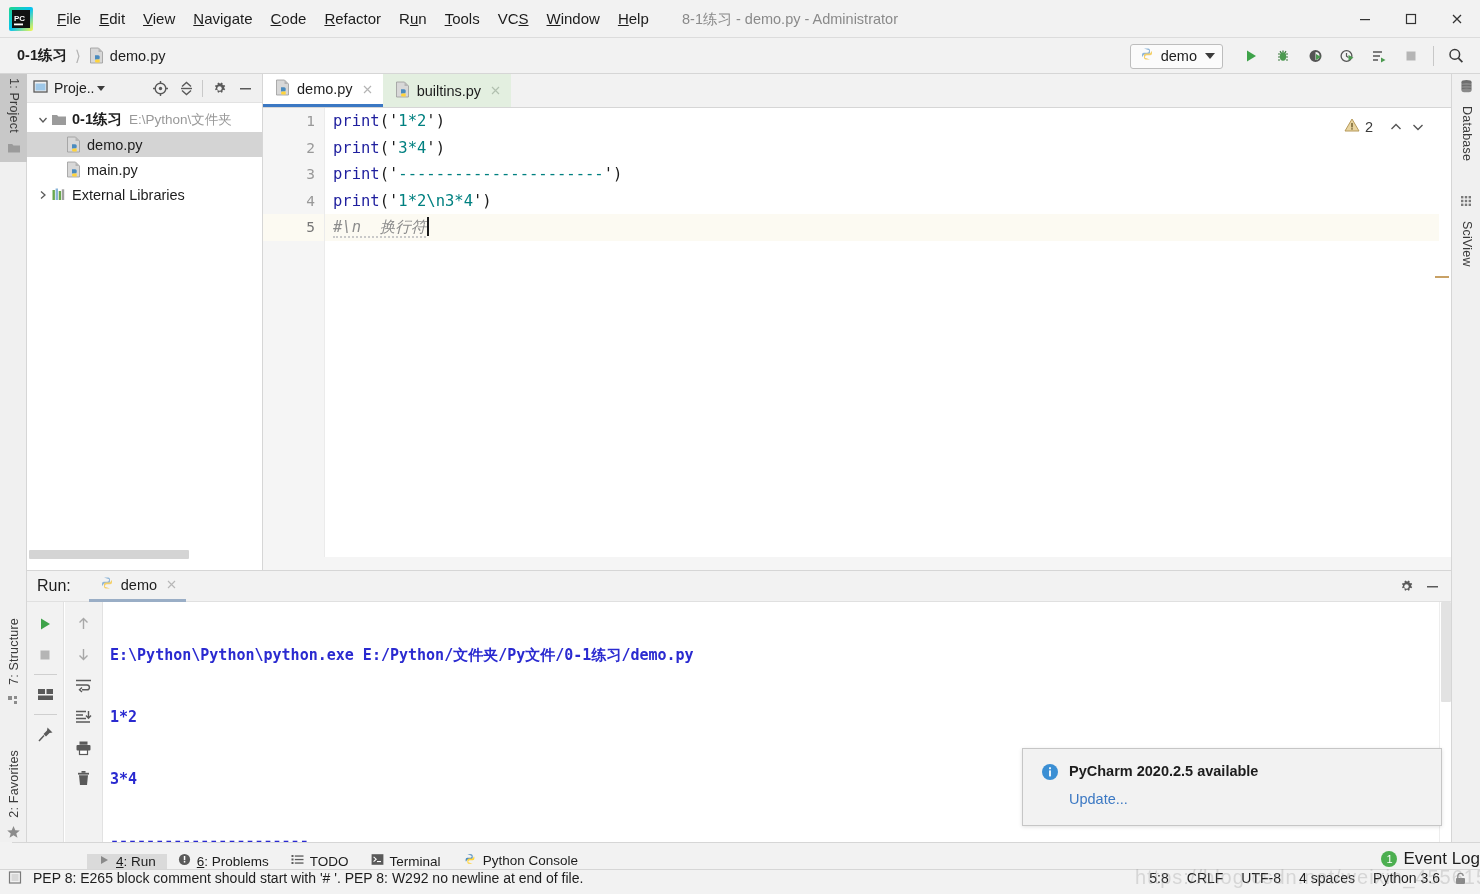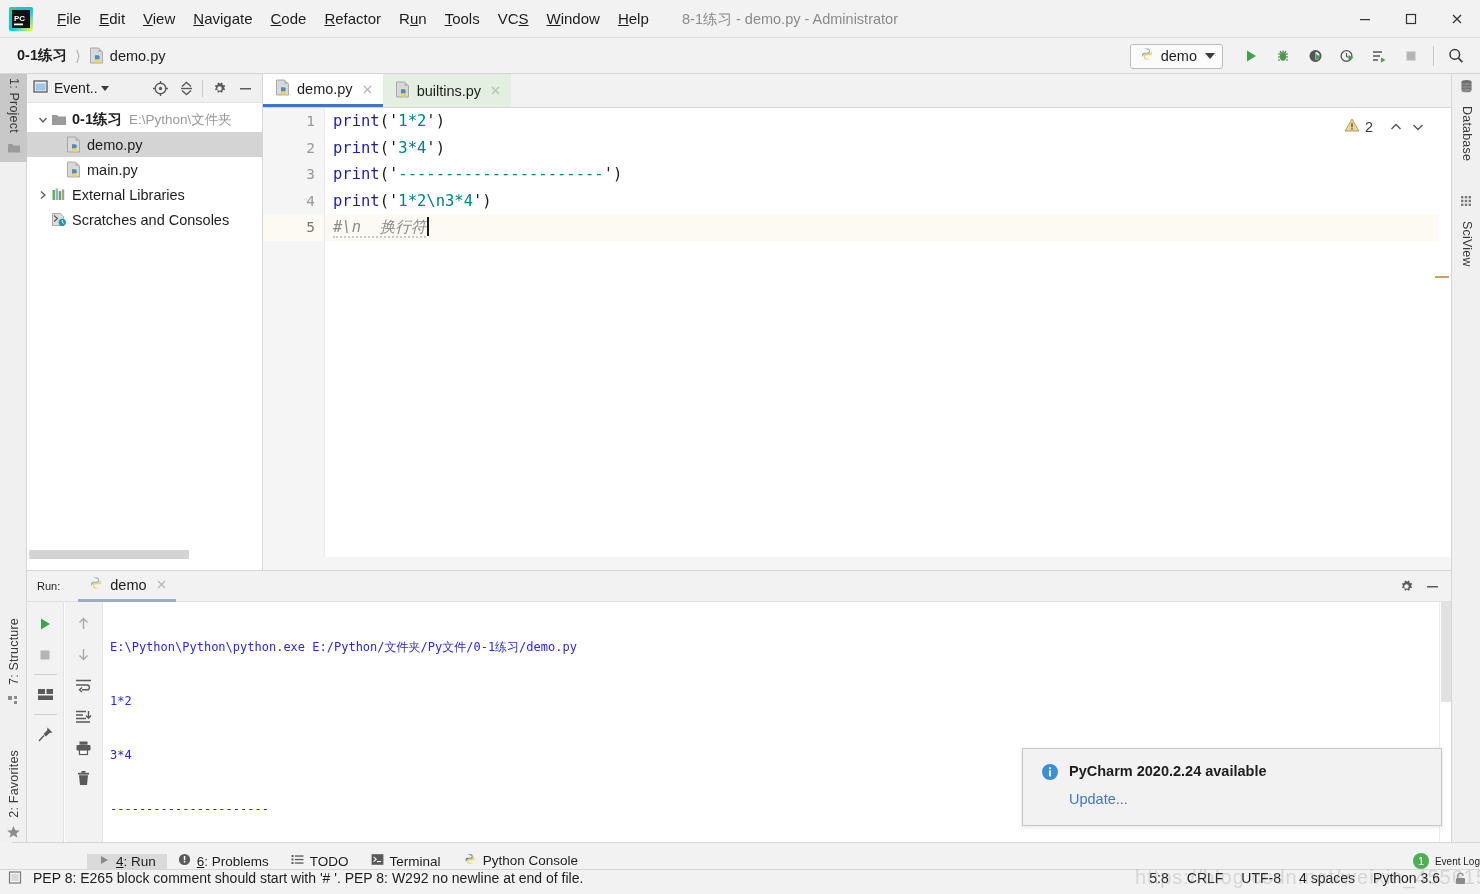--- a/index.html
+++ b/index.html
@@ -176,21 +176,21 @@
 
   
   .runpanel {
     position: absolute; left: 27px; top: 570px; width: 1424px; height: 272px;
     background: #ffffff; border-top: 1px solid #d6d6d6;
   }
   .run-head {
     height: 31px; background: #f2f2f2; display: flex; align-items: center;
     padding-left: 10px; border-bottom: 1px solid #e0e0e0; position: relative;
   }
-  .run-head .rlabel { font-size: 11px; color: #1d1d1d; margin-right: 18px; }
+  .run-head .rlabel { font-size: 16px; color: #1d1d1d; margin-right: 18px; }
   .run-tab {
     display: flex; align-items: center; height: 31px; padding: 0 8px 0 10px;
     border-bottom: 3px solid #9aaec6; cursor: default;
   }
   .run-tab .rt-label { font-size: 14.5px; color: #1d1d1d; margin: 0 8px 0 6px; }
   .run-head-btns { position: absolute; right: 6px; top: 0; height: 31px; display: flex; align-items: center; }
 
   .run-body { position: absolute; left: 0; top: 31px; width: 1424px; height: 241px; background: #fff; }
   .run-toolbar-a {
     position: absolute; left: 0; top: 0; width: 37px; height: 241px; background: #f2f2f2;
@@ -198,22 +198,22 @@
   }
   .run-toolbar-b {
     position: absolute; left: 38px; top: 0; width: 38px; height: 241px; background: #f2f2f2;
     border-right: 1px solid #e2e2e2; display: flex; flex-direction: column; align-items: center; padding-top: 6px;
   }
   .rt-btn { width: 30px; height: 31px; display: flex; align-items: center; justify-content: center; cursor: default; border-radius: 3px; }
   .rt-div { width: 23px; height: 1px; background: #cfcfcf; margin: 4px 0; }
 
   .console {
     position: absolute; left: 77px; top: 0; right: 12px; height: 241px;
-    font-family: "DejaVu Sans Mono", monospace; font-size: 12px;
-    color: #2a2ad0; padding: 4px 0 0 6px; overflow: hidden; white-space: pre;
+    font-family: "DejaVu Sans Mono", monospace; font-size: 15px;
+    color: #2a2ad0; padding: 4px 0 0 6px; overflow: hidden; white-space: pre; font-weight: bold;
   }
   .cl { height: 26px; line-height: 26px; }
   .console-vscroll { position: absolute; right: 0; top: 0; width: 12px; height: 241px; background: #fff; border-left: 1px solid #ededed; }
   .console-vscroll .cthumb { position: absolute; left: 1px; top: 0; width: 10px; height: 100px; background: #e2e2e2; border-radius: 1px; }
 
   
   .rightstripe {
     position: absolute; right: 0; top: 74px; width: 29px; height: 768px;
     background: #f0f0f0; border-left: 1px solid #d6d6d6;
   }
@@ -424,21 +424,21 @@
   </div>
 
   <div class="project">
     <div class="proj-head">
       <span>
         <svg width="15" height="15" viewBox="0 0 15 15">
             <rect x="1" y="2" width="13" height="11" fill="none" stroke="#5a5a5a" stroke-width="1.3"></rect>
             <rect x="2.5" y="4.5" width="10" height="7" fill="#9fc8e8"></rect>
           </svg>
       </span>
-      <span class="proj-title">Event..</span>
+      <span class="proj-title">Proje..</span>
       <span class="proj-caret"></span>
       <div class="proj-head-btns">
         <div class="ph-btn">
           <svg width="17" height="17" viewBox="0 0 17 17">
             <circle cx="8.5" cy="8.5" r="5.3" fill="none" stroke="#5a5a5a" stroke-width="1.4"></circle>
             <circle cx="8.5" cy="8.5" r="1.7" fill="#5a5a5a"></circle>
             <path d="M8.5 1 v3 M8.5 13 v3 M1 8.5 h3 M13 8.5 h3" stroke="#5a5a5a" stroke-width="1.4"></path>
           </svg>
         </div>
         <div class="ph-btn">
@@ -518,32 +518,20 @@
           <svg width="16" height="15" viewBox="0 0 16 15">
             <rect x="1.5" y="3" width="2.4" height="10" fill="#6aa84f"></rect>
             <rect x="4.6" y="1.5" width="2.4" height="11.5" fill="#8ab4d8"></rect>
             <rect x="7.7" y="4" width="2.4" height="9" fill="#6aa84f"></rect>
             <rect x="10.8" y="2.3" width="2.4" height="10.7" fill="#a0a0a0"></rect>
           </svg>
         </span>
         <span class="tname">External Libraries</span>
       </div>
 
-      <div class="trow">
-        <span class="tarrow"></span>
-        <span class="ticon">
-          <svg width="16" height="15" viewBox="0 0 16 15">
-            <path d="M1.5 1.5 h8 l3 3 v9 h-11 z" fill="#dcdcdc" stroke="#9a9a9a" stroke-width="0.8"></path>
-            <path d="M3 3.5 L6.5 6.5 L3 9.5" stroke="#555" stroke-width="1.1" fill="none"></path>
-            <circle cx="11.3" cy="10.3" r="3.6" fill="#2196a8"></circle>
-            <path d="M11.3 8.2 v2.2 l1.5 1" stroke="#fff" stroke-width="1" fill="none"></path>
-          </svg>
-        </span>
-        <span class="tname">Scratches and Consoles</span>
-      </div>
     </div>
 
     <div class="proj-hscroll">
       <div class="thumb"></div>
     </div>
   </div>
 
   <div class="editor-wrap">
     <div class="tabs">
       <div class="tab active">
@@ -787,21 +775,21 @@
 
   <div class="notif">
     <div class="notif-row">
       <span>
         <svg width="18" height="18" viewBox="0 0 18 18">
           <circle cx="9" cy="9" r="8" fill="#3b8fd4"></circle>
           <rect x="8.1" y="7.4" width="1.8" height="6" fill="#fff"></rect>
           <rect x="8.1" y="4.3" width="1.8" height="1.9" fill="#fff"></rect>
         </svg>
       </span>
-      <span class="notif-title">PyCharm 2020.2.24 available</span>
+      <span class="notif-title">PyCharm 2020.2.5 available</span>
     </div>
     <div class="notif-link">Update...</div>
   </div>
 
   <div class="bottombar">
     <div class="bb-pad"></div>
     <div class="bb-tab active">
       <span>
         <svg width="12" height="12" viewBox="0 0 12 12">
             <path d="M3 2 L10 6 L3 10 Z" fill="#8a8a8a"></path>
@@ -848,21 +836,21 @@
       <span>
         <svg width="14" height="14" viewBox="0 0 16 16">
           <path d="M5 2.5 h4.2 a1.8 1.8 0 0 1 1.8 1.8 v2.4 a1.8 1.8 0 0 1 -1.8 1.8 h-3.4 a1.8 1.8 0 0 0 -1.8 1.8 v0.2 h-1 v-2 a1.8 1.8 0 0 1 1.8 -1.8 h3.4 a1.8 1.8 0 0 0 1.8 -1.8 v-0.6 z" fill="#4b8bbe"></path>
           <path d="M11 13.5 h-4.2 a1.8 1.8 0 0 1 -1.8 -1.8 v-2.4 a1.8 1.8 0 0 1 1.8 -1.8 h3.4 a1.8 1.8 0 0 0 1.8 -1.8 v-0.2 h1 v2 a1.8 1.8 0 0 1 -1.8 1.8 h-3.4 a1.8 1.8 0 0 0 -1.8 1.8 v0.6 z" fill="#ffd43b"></path>
         </svg>
       </span>
       <span class="bb-label">Python Console</span>
     </div>
     <div class="bb-right">
       <span class="evt-badge">1</span>
-      <span style="font-size:10px;color:#1d1d1d;">Event Log</span>
+      <span style="font-size:17px;color:#1d1d1d;">Event Log</span>
     </div>
   </div>
 
   <div class="statusbar">
     <span style="margin-left:8px;display:flex;align-items:center;">
       <svg width="15" height="15" viewBox="0 0 15 15">
         <rect x="1.5" y="2" width="11" height="11" fill="none" stroke="#7a7a7a" stroke-width="1.2"></rect>
         <rect x="3.5" y="4" width="7" height="7" fill="#d8d8d8"></rect>
       </svg>
     </span>

